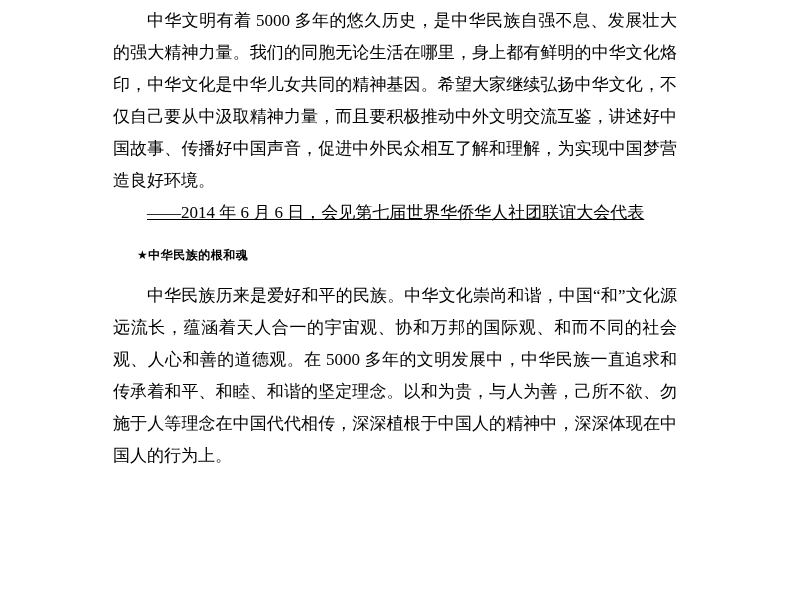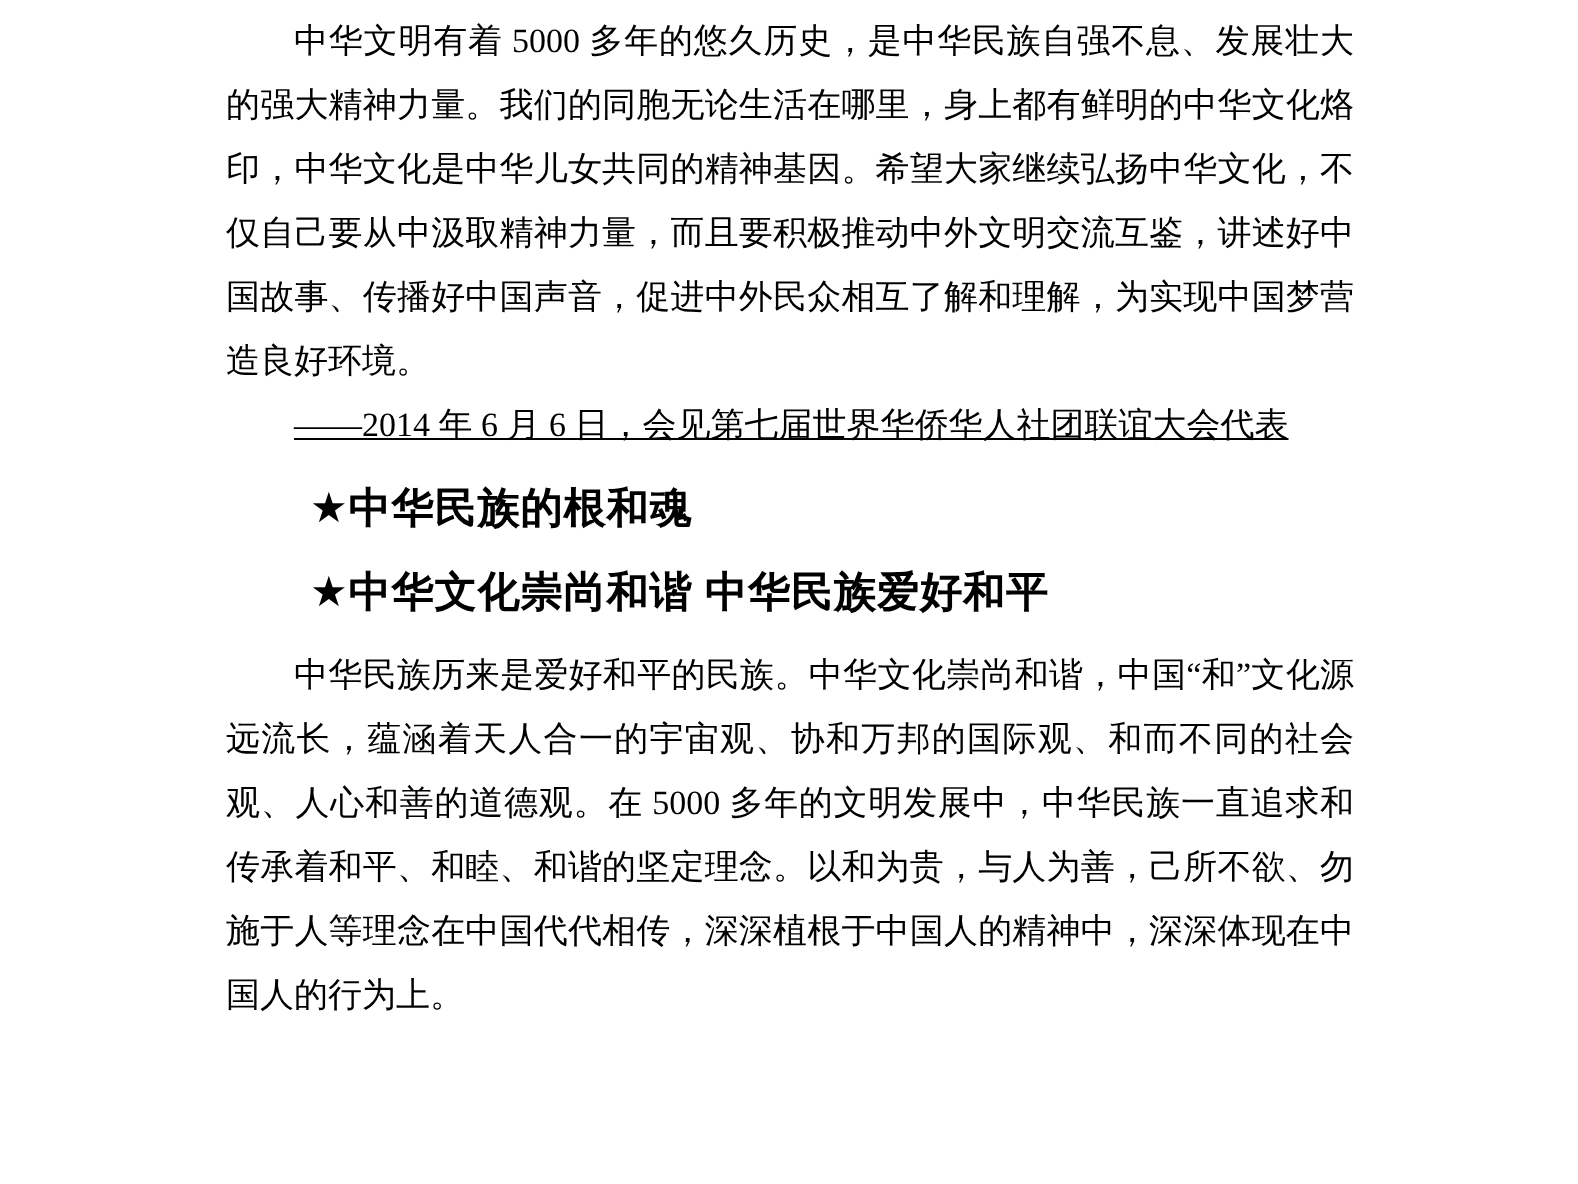--- a/index.html
+++ b/index.html
@@ -31,21 +31,21 @@
     margin: 0;
     text-indent: 2em;
     text-decoration: underline;
   }
   .section-heading {
     margin: 10px 0 9px 0;
     padding-left: 2em;
     text-indent: 0;
     font-family: "Liberation Sans", "DejaVu Sans", sans-serif;
     font-weight: bold;
-    font-size: 21px;
+    font-size: 12px;
     line-height: 32px;
     text-align: left;
     letter-spacing: 0.5px;
   }
   .star-icon {
     font-weight: bold;
   }
 </style>
 </head>
 <body>
@@ -53,17 +53,16 @@
 <div class="doc-page">
 
   <p class="body-para">中华文明有着 5000 多年的悠久历史，是中华民族自强不息、发展壮大的强大精神力量。我们的同胞无论生活在哪里，身上都有鲜明的中华文化烙印，中华文化是中华儿女共同的精神基因。希望大家继续弘扬中华文化，不仅自己要从中汲取精神力量，而且要积极推动中外文明交流互鉴，讲述好中国故事、传播好中国声音，促进中外民众相互了解和理解，为实现中国梦营造良好环境。</p>
 
   <p class="attribution-para">——2014 年 6 月 6 日，会见第七届世界华侨华人社团联谊大会代表</p>
 
   <h2 class="section-heading"><span class="star-icon">★</span><span>中华民族的根和魂</span></h2>
 
 
 
-  <h2 class="section-heading"><span class="star-icon">★</span><span>中华文化崇尚和谐 中华民族爱好和平</span></h2>
 
   <p class="body-para">中华民族历来是爱好和平的民族。中华文化崇尚和谐，中国“和”文化源远流长，蕴涵着天人合一的宇宙观、协和万邦的国际观、和而不同的社会观、人心和善的道德观。在 5000 多年的文明发展中，中华民族一直追求和传承着和平、和睦、和谐的坚定理念。以和为贵，与人为善，己所不欲、勿施于人等理念在中国代代相传，深深植根于中国人的精神中，深深体现在中国人的行为上。</p>
 
 </div>
 
 </body></html>

